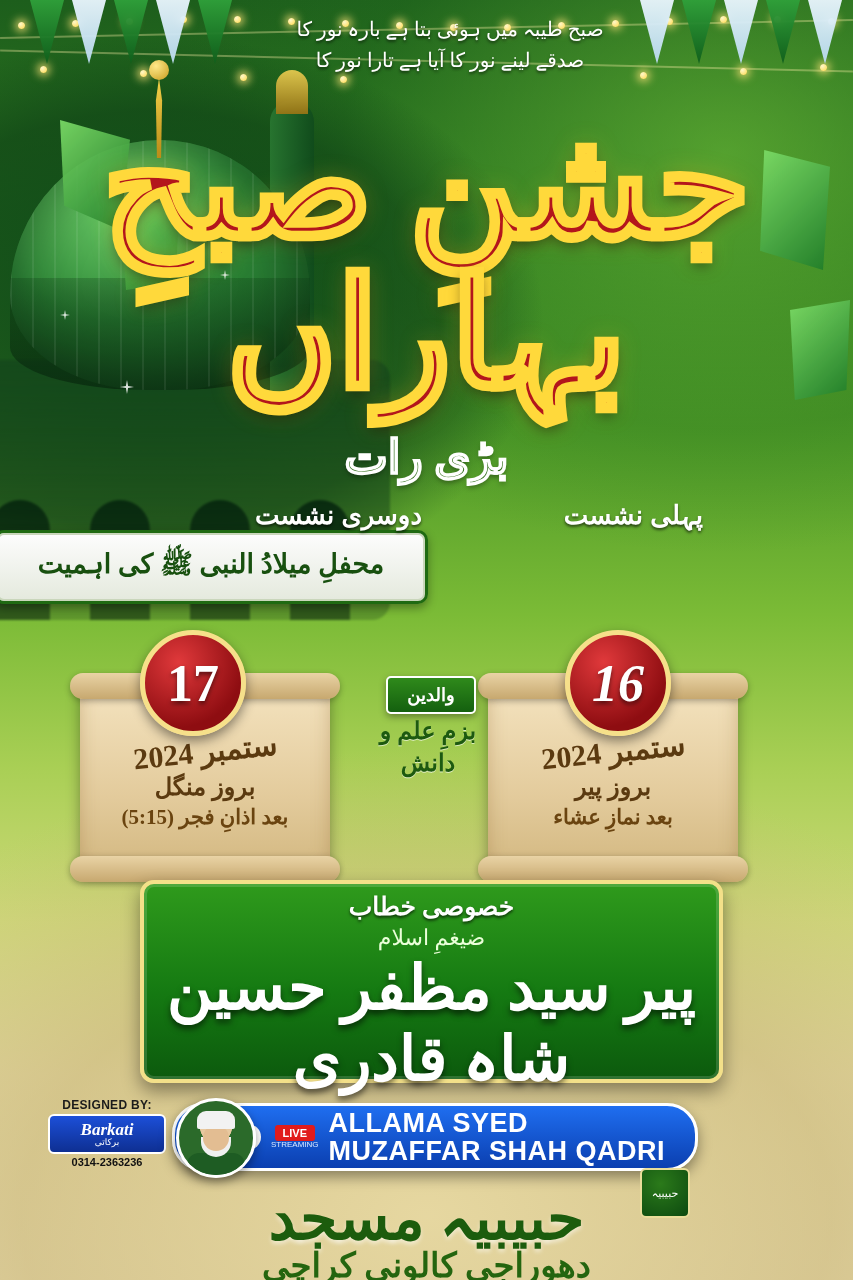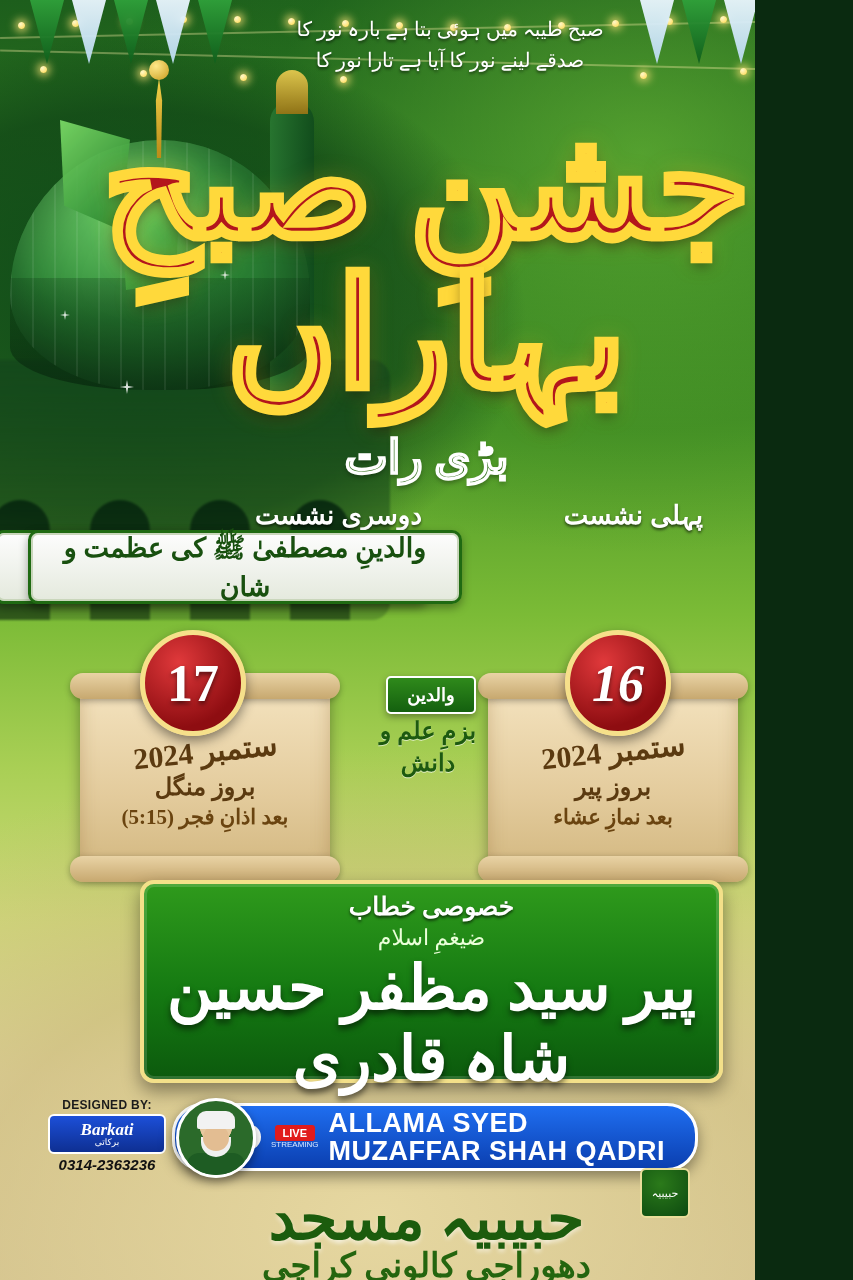--- a/index.html
+++ b/index.html
@@ -1,18 +1,18 @@
 <!DOCTYPE html>
 <html><head>
 <meta charset="utf-8">
 <style>
   html,body{margin:0;padding:0;background:#0a2a10;}
   body{font-family:"Liberation Sans",sans-serif;}
   .poster{
-    position:relative;width:755px;height:1280px;overflow:hidden;
+    position:relative;width:853px;height:1280px;overflow:hidden;
     background:
       radial-gradient(ellipse 520px 380px at 18% 25%, rgba(10,70,25,.92) 0%, rgba(8,55,20,.55) 55%, rgba(8,50,18,0) 75%),
       radial-gradient(ellipse 700px 500px at 85% 12%, rgba(120,200,60,.55) 0%, rgba(40,120,30,.25) 55%, rgba(20,80,20,0) 80%),
       radial-gradient(ellipse 900px 600px at 50% 95%, rgba(230,215,160,.95) 0%, rgba(200,180,120,.55) 45%, rgba(120,140,60,0) 78%),
       linear-gradient(180deg,#1d5e1c 0%,#2f7a20 18%,#4f9a28 34%,#7bbb36 48%,#a9cf55 60%,#cfd97a 72%,#e3d9a0 84%,#e8dcae 100%);
   }
   
   .dome-wrap{position:absolute;left:-30px;top:60px;width:420px;height:470px;}
   .dome{
     position:absolute;left:40px;top:80px;width:300px;height:250px;
@@ -145,21 +145,21 @@
 
   
   .designer{position:absolute;left:48px;top:1098px;width:118px;height:72px;text-align:center;}
   .designer .dlabel{font-size:12px;font-weight:bold;color:#1b1b1b;letter-spacing:.3px;}
   .designer .dbox{margin-top:2px;height:36px;border-radius:6px;
     background:linear-gradient(180deg,#1c4fd8,#0e2f92);border:2px solid #fff;
     display:flex;flex-direction:column;align-items:center;justify-content:center;color:#fff;
     font-family:"Liberation Serif",serif;}
   .designer .dbox .b1{font-size:17px;font-style:italic;font-weight:bold;line-height:1;}
   .designer .dbox .b2{font-size:9px;line-height:1.1;}
-  .designer .dphone{margin-top:2px;font-size:15px;font-weight:bold;color:#111;font-style:italic;}
+  .designer .dphone{margin-top:2px;font-size:11px;font-weight:bold;color:#111;}
 
   
   .livebar{
     position:absolute;left:172px;top:1103px;width:460px;height:62px;border-radius:31px;
     background:linear-gradient(180deg,#1f6ef0,#0b3fb0);
     border:3px solid #fff;box-shadow:0 6px 14px rgba(0,0,0,.4);
     display:flex;align-items:center;gap:10px;padding-left:60px;
   }
   .fb{width:26px;height:26px;border-radius:50%;background:#fff;color:#1b64e0;
     font-weight:bold;font-size:19px;display:flex;align-items:center;justify-content:center;
@@ -264,23 +264,20 @@
   </div>
   <div class="bigraat">بڑی رات</div>
 
   <div class="sessions">
     <div class="sess-label" style="right:150px">پہلی نشست</div>
     <div class="ribbon" style="right:425px;width:400px;">
       <span>محفلِ میلادُ النبی ﷺ کی اہمیت</span>
     </div>
 
     <div class="sess-label" style="left:255px">دوسری نشست</div>
-    <div class="ribbon" style="left:28px;width:400px;">
-      <span>والدینِ مصطفیٰ ﷺ کی عظمت و شان</span>
-    </div>
   </div>
 
   <div class="scrolls">
 
     <div class="scroll" style="right:115px;">
       <div class="scroll-text">
         <div class="s-month">ستمبر 2024</div>
         <div class="s-day">بروز پیر</div>
         <div class="s-time">بعد نمازِ عشاء</div>
       </div>

